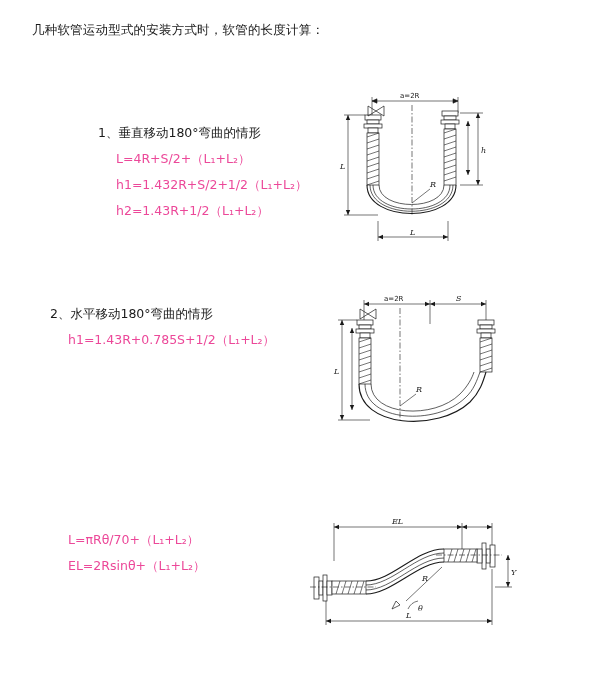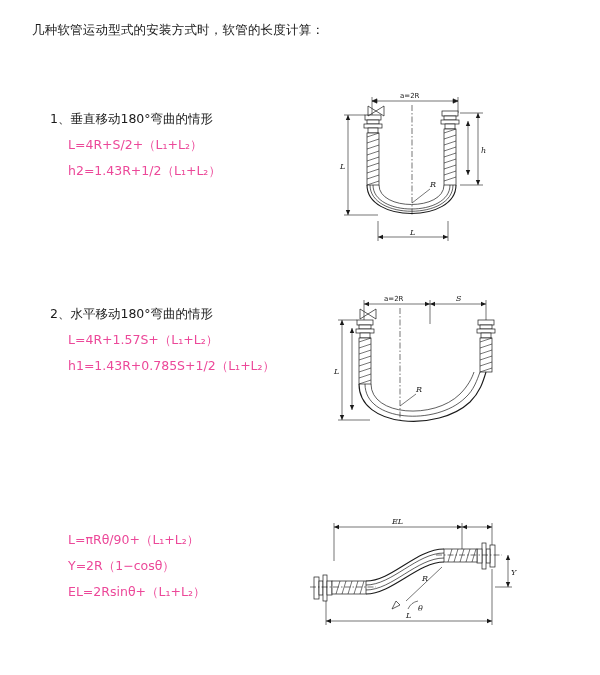--- a/index.html
+++ b/index.html
@@ -67,23 +67,24 @@
   .fillw { fill: #ffffff; }
 </style>
 </head>
 <body>
 
 <div class="page">
 
   <div class="heading">几种软管运动型式的安装方式时，软管的长度计算：</div>
 
   <div class="section" style="top:105px;">
-    <div class="sec-text" style="top:6px;">
+    <div class="sec-text" style="top:20px;margin-left:48px;">
       <div class="sec-title">1、垂直移动180°弯曲的情形</div>
       <div class="sec-line">L=4R+S/2+（L₁+L₂）</div>
+      <div class="sec-line">h1=1.432R+S/2+1/2（L₁+L₂）</div>
       <div class="sec-line">h2=1.43R+1/2（L₁+L₂）</div>
     </div>
 
     <div class="fig" style="left:318px; top:-40px;">
       <svg width="200" height="200" viewBox="0 0 200 200">
 
         <line class="dim" x1="54" y1="36" x2="140" y2="36"></line>
         <path class="hatch" d="M54,36 l5,-2.2 l0,4.4 z" fill="#1a1a1a"></path>
         <path class="hatch" d="M140,36 l-5,-2.2 l0,4.4 z" fill="#1a1a1a"></path>
         <text class="lbl" x="82" y="33">a=2R</text>
@@ -159,21 +160,20 @@
 
         <path class="ln thin" d="M58,46 l8,-5 l0,10 z"></path>
         <path class="ln thin" d="M58,46 l-8,-5 l0,10 z"></path>
       </svg>
     </div>
   </div>
 
   <div class="section" style="top:290px;">
     <div class="sec-text" style="top:16px;">
       <div class="sec-title">2、水平移动180°弯曲的情形</div>
-      <div class="sec-line">L=4R+1.57S+（L₁+L₂）</div>
       <div class="sec-line">h1=1.43R+0.785S+1/2（L₁+L₂）</div>
     </div>
 
     <div class="fig" style="left:318px; top:-10px;">
       <svg width="200" height="180" viewBox="0 0 200 180">
 
         <line class="dim" x1="46" y1="24" x2="112" y2="24"></line>
         <path d="M46,24 l5,-2.2 l0,4.4 z" fill="#1a1a1a"></path>
         <path d="M112,24 l-5,-2.2 l0,4.4 z" fill="#1a1a1a"></path>
         <text class="lbl" x="66" y="21">a=2R</text>
@@ -234,22 +234,21 @@
         <path d="M34,130 l-2.2,-5 l4.4,0 z" fill="#1a1a1a"></path>
 
         <path class="ln thin" d="M50,34 l8,-5 l0,10 z"></path>
         <path class="ln thin" d="M50,34 l-8,-5 l0,10 z"></path>
       </svg>
     </div>
   </div>
 
   <div class="section" style="top:515px;">
     <div class="sec-text" style="top:8px;">
-      <div class="sec-line">L=πRθ/90+（L₁+L₂）</div>
-      <div class="sec-line">Y=2R（1−cosθ）</div>
+      <div class="sec-line">L=πRθ/70+（L₁+L₂）</div>
       <div class="sec-line">EL=2Rsinθ+（L₁+L₂）</div>
     </div>
 
     <div class="fig" style="left:296px; top:-10px;">
       <svg width="230" height="140" viewBox="0 0 230 140">
 
         <line class="dim" x1="38" y1="22" x2="166" y2="22"></line>
         <path d="M38,22 l5,-2.2 l0,4.4 z" fill="#1a1a1a"></path>
         <path d="M166,22 l-5,-2.2 l0,4.4 z" fill="#1a1a1a"></path>
         <text class="lbl-i" x="96" y="19">EL</text>

